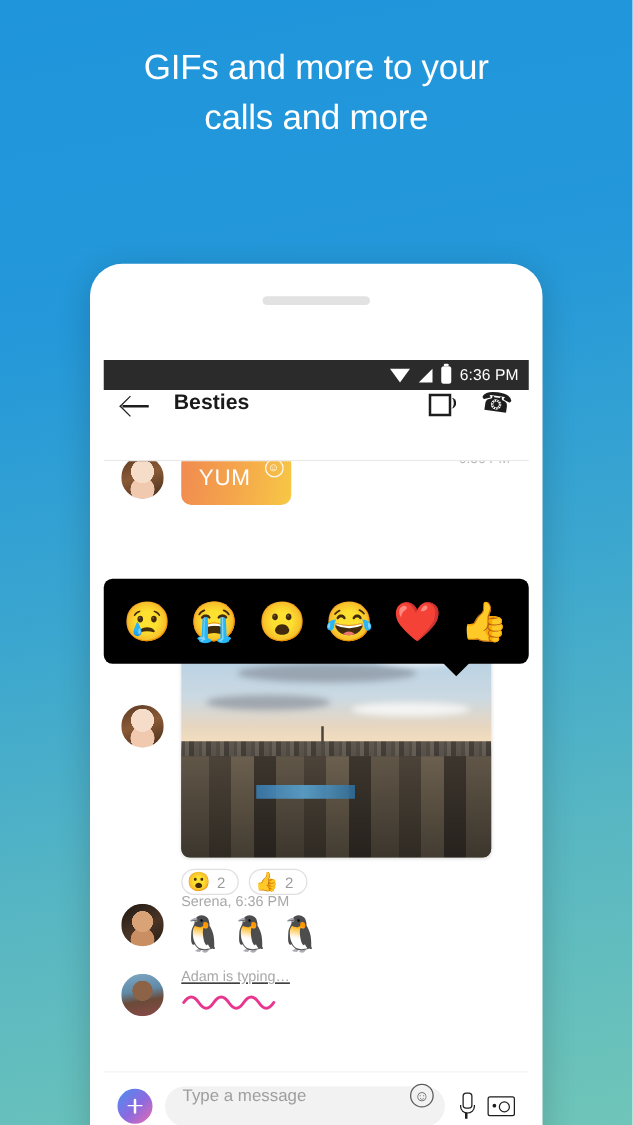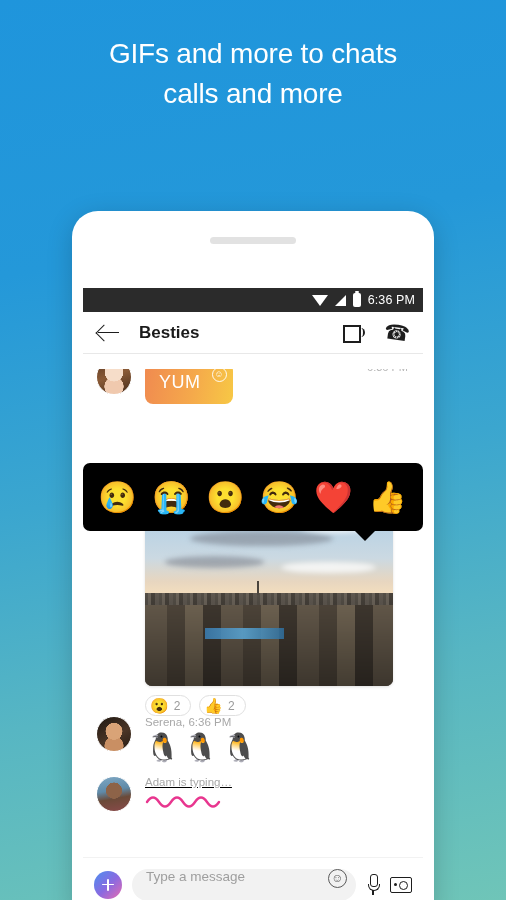--- a/index.html
+++ b/index.html
@@ -53,23 +53,23 @@
     width:8px; height:14px; background:#fff; border-radius:2px; position:relative;
   }
   .ic-batt:before {
     content:""; position:absolute; top:-2px; left:2px;
     width:4px; height:2px; background:#fff; border-radius:1px;
   }
   .clock { font-size:12.5px; letter-spacing:0.1px; }
 
   
   .chathead {
-    position:absolute; top:101px; left:11px; width:340px; height:42px;
+    position:absolute; top:101px; left:11px; width:340px; height:57px;
     background:#fff; border-bottom:1px solid #e8e8e8;
-    display:flex; align-items:center; padding:0 13px;
+    display:flex; align-items:flex-start; padding:0 13px;
   }
   .backarrow {
     width:26px; height:26px; position:relative; flex:0 0 auto; margin-right:17px;
   }
   .backarrow:before {
     content:""; position:absolute; top:12px; left:2px;
     width:21px; height:1.8px; background:#1d1d1d;
   }
   .backarrow:after {
     content:""; position:absolute; top:7px; left:2px;
@@ -90,21 +90,21 @@
     width:5px; height:9px; border-right:2.6px solid #1d1d1d;
     border-radius:0 60% 60% 0 / 0 50% 50% 0;
   }
   .ic-phone { font-size:21px; color:#1d1d1d; line-height:1; transform:rotate(8deg); }
 
   
   .msgs {
     position:absolute; top:158px; left:11px; width:340px; height:488px;
     background:#fff; overflow:hidden;
   }
-  .row { display:flex; align-items:flex-start; padding:0 13px; position:relative; }
+  .row { display:flex; align-items:center; padding:0 13px; position:relative; }
   .avatar {
     width:36px; height:36px; border-radius:50%; flex:0 0 auto;
     background-size:cover; background-position:center;
     border:1.5px solid #fff;
   }
   .av-sarah   { background:
       radial-gradient(circle at 50% 36%, #f6ddc9 0 33%, transparent 34%),
       radial-gradient(circle at 50% 78%, #f0c9ae 0 30%, transparent 31%),
       linear-gradient(160deg,#5c3a24,#8a5a36 46%,#432a1a); }
   .av-serena  { background:
@@ -230,21 +230,21 @@
     background:linear-gradient(135deg,#4c8ff0 0%,#8a6ae0 52%,#e86bb0 100%);
     position:relative;
   }
   .plusbtn:before, .plusbtn:after {
     content:""; position:absolute; background:#fff; border-radius:1px;
   }
   .plusbtn:before { left:8px; top:13.2px; width:12px; height:1.8px; }
   .plusbtn:after  { left:13.1px; top:8px; width:1.8px; height:12px; }
   .inputwrap {
     flex:1 1 auto; height:32px; background:#f2f2f2; border-radius:16px;
-    display:flex; align-items:flex-start; padding:0 9px 16px 14px;
+    display:flex; align-items:center; padding:0 9px 16px 14px;
   }
   .inputwrap .ph { flex:1 1 auto; font-size:13.5px; color:#9e9e9e; }
   .ic-smile {
     width:19px; height:19px; border-radius:50%; border:1.6px solid #5a5a5a;
     display:flex; align-items:center; justify-content:center;
     font-size:12px; color:#5a5a5a; line-height:1; flex:0 0 auto;
   }
   .ic-mic { width:14px; height:21px; position:relative; flex:0 0 auto; }
   .ic-mic:before {
     content:""; position:absolute; left:4px; top:0; width:6px; height:11px;
@@ -269,21 +269,21 @@
   }
   .ic-cam:after {
     content:""; position:absolute; left:2.5px; top:5.5px;
     width:3px; height:3px; background:#1d1d1d; border-radius:50%;
   }
 </style>
 </head>
 <body>
 
 <div class="headline">
-  <div>GIFs and more to chats</div>
+  <div>GIFs and more to your</div>
   <div>calls and more</div>
 </div>
 
 <div class="phone">
   <div class="speaker"></div>
 
   <div class="statusbar">
     <span class="ic-wifi"></span>
     <span class="ic-signal"></span>
     <span class="ic-batt"></span>

